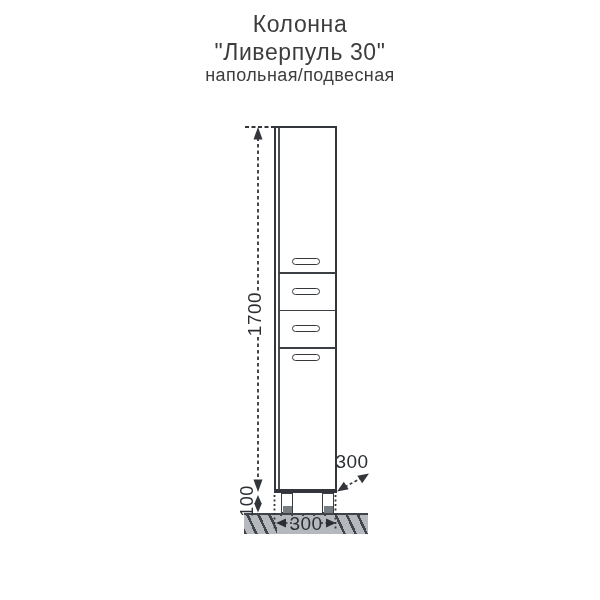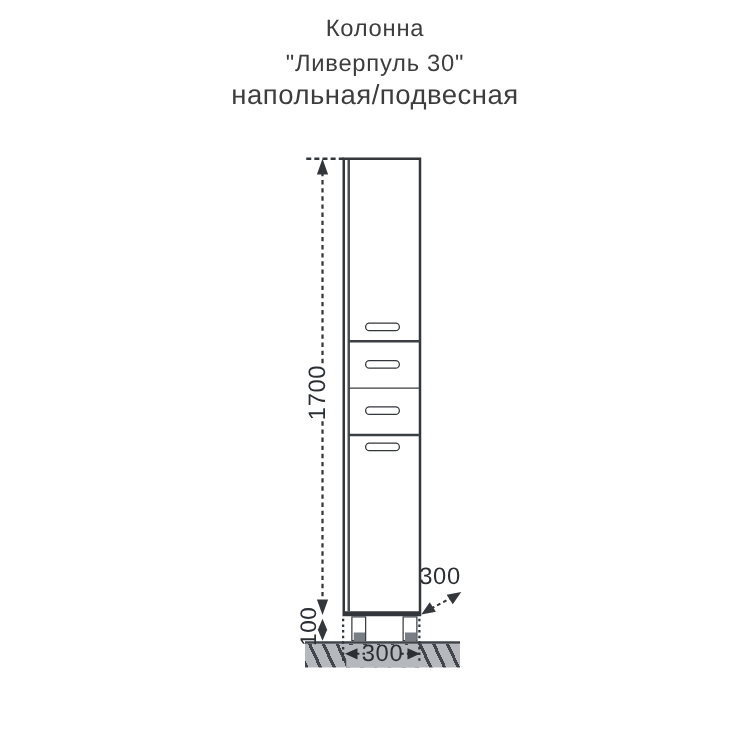--- a/index.html
+++ b/index.html
@@ -8,22 +8,22 @@
     width: 600px; height: 600px;
     background: #ffffff;
     overflow: hidden;
     font-family: "Liberation Sans", sans-serif;
   }
   
   .title-block {
     position: absolute; top: 10px; left: 0; width: 600px;
     text-align: center; color: #3d3d3d;
   }
-  .title-line-lg { font-size: 19px; line-height: 28px; letter-spacing: 0.6px; }
-  .title-line-sm { font-size: 22px; line-height: 19px; letter-spacing: 0.4px; }
+  .title-line-lg { font-size: 23px; line-height: 28px; letter-spacing: 0.6px; }
+  .title-line-sm { font-size: 18px; line-height: 19px; letter-spacing: 0.4px; }
   
   .abs { position: absolute; }
   .cabinet-body {
     left: 274px; top: 126px; width: 63px; height: 367px;
     box-sizing: border-box; background: #ffffff;
     border: 2px solid #33363a; border-bottom: 4px solid #33363a;
   }
   .front-edge { left: 278px; top: 128px; width: 1.5px; height: 361px; background: #4a4e52; }
   .divider { left: 279px; width: 57px; height: 1.5px; background: #3b3e43; }
   .divider-1 { top: 272px; } .divider-2 { top: 309.5px; } .divider-3 { top: 347px; }

